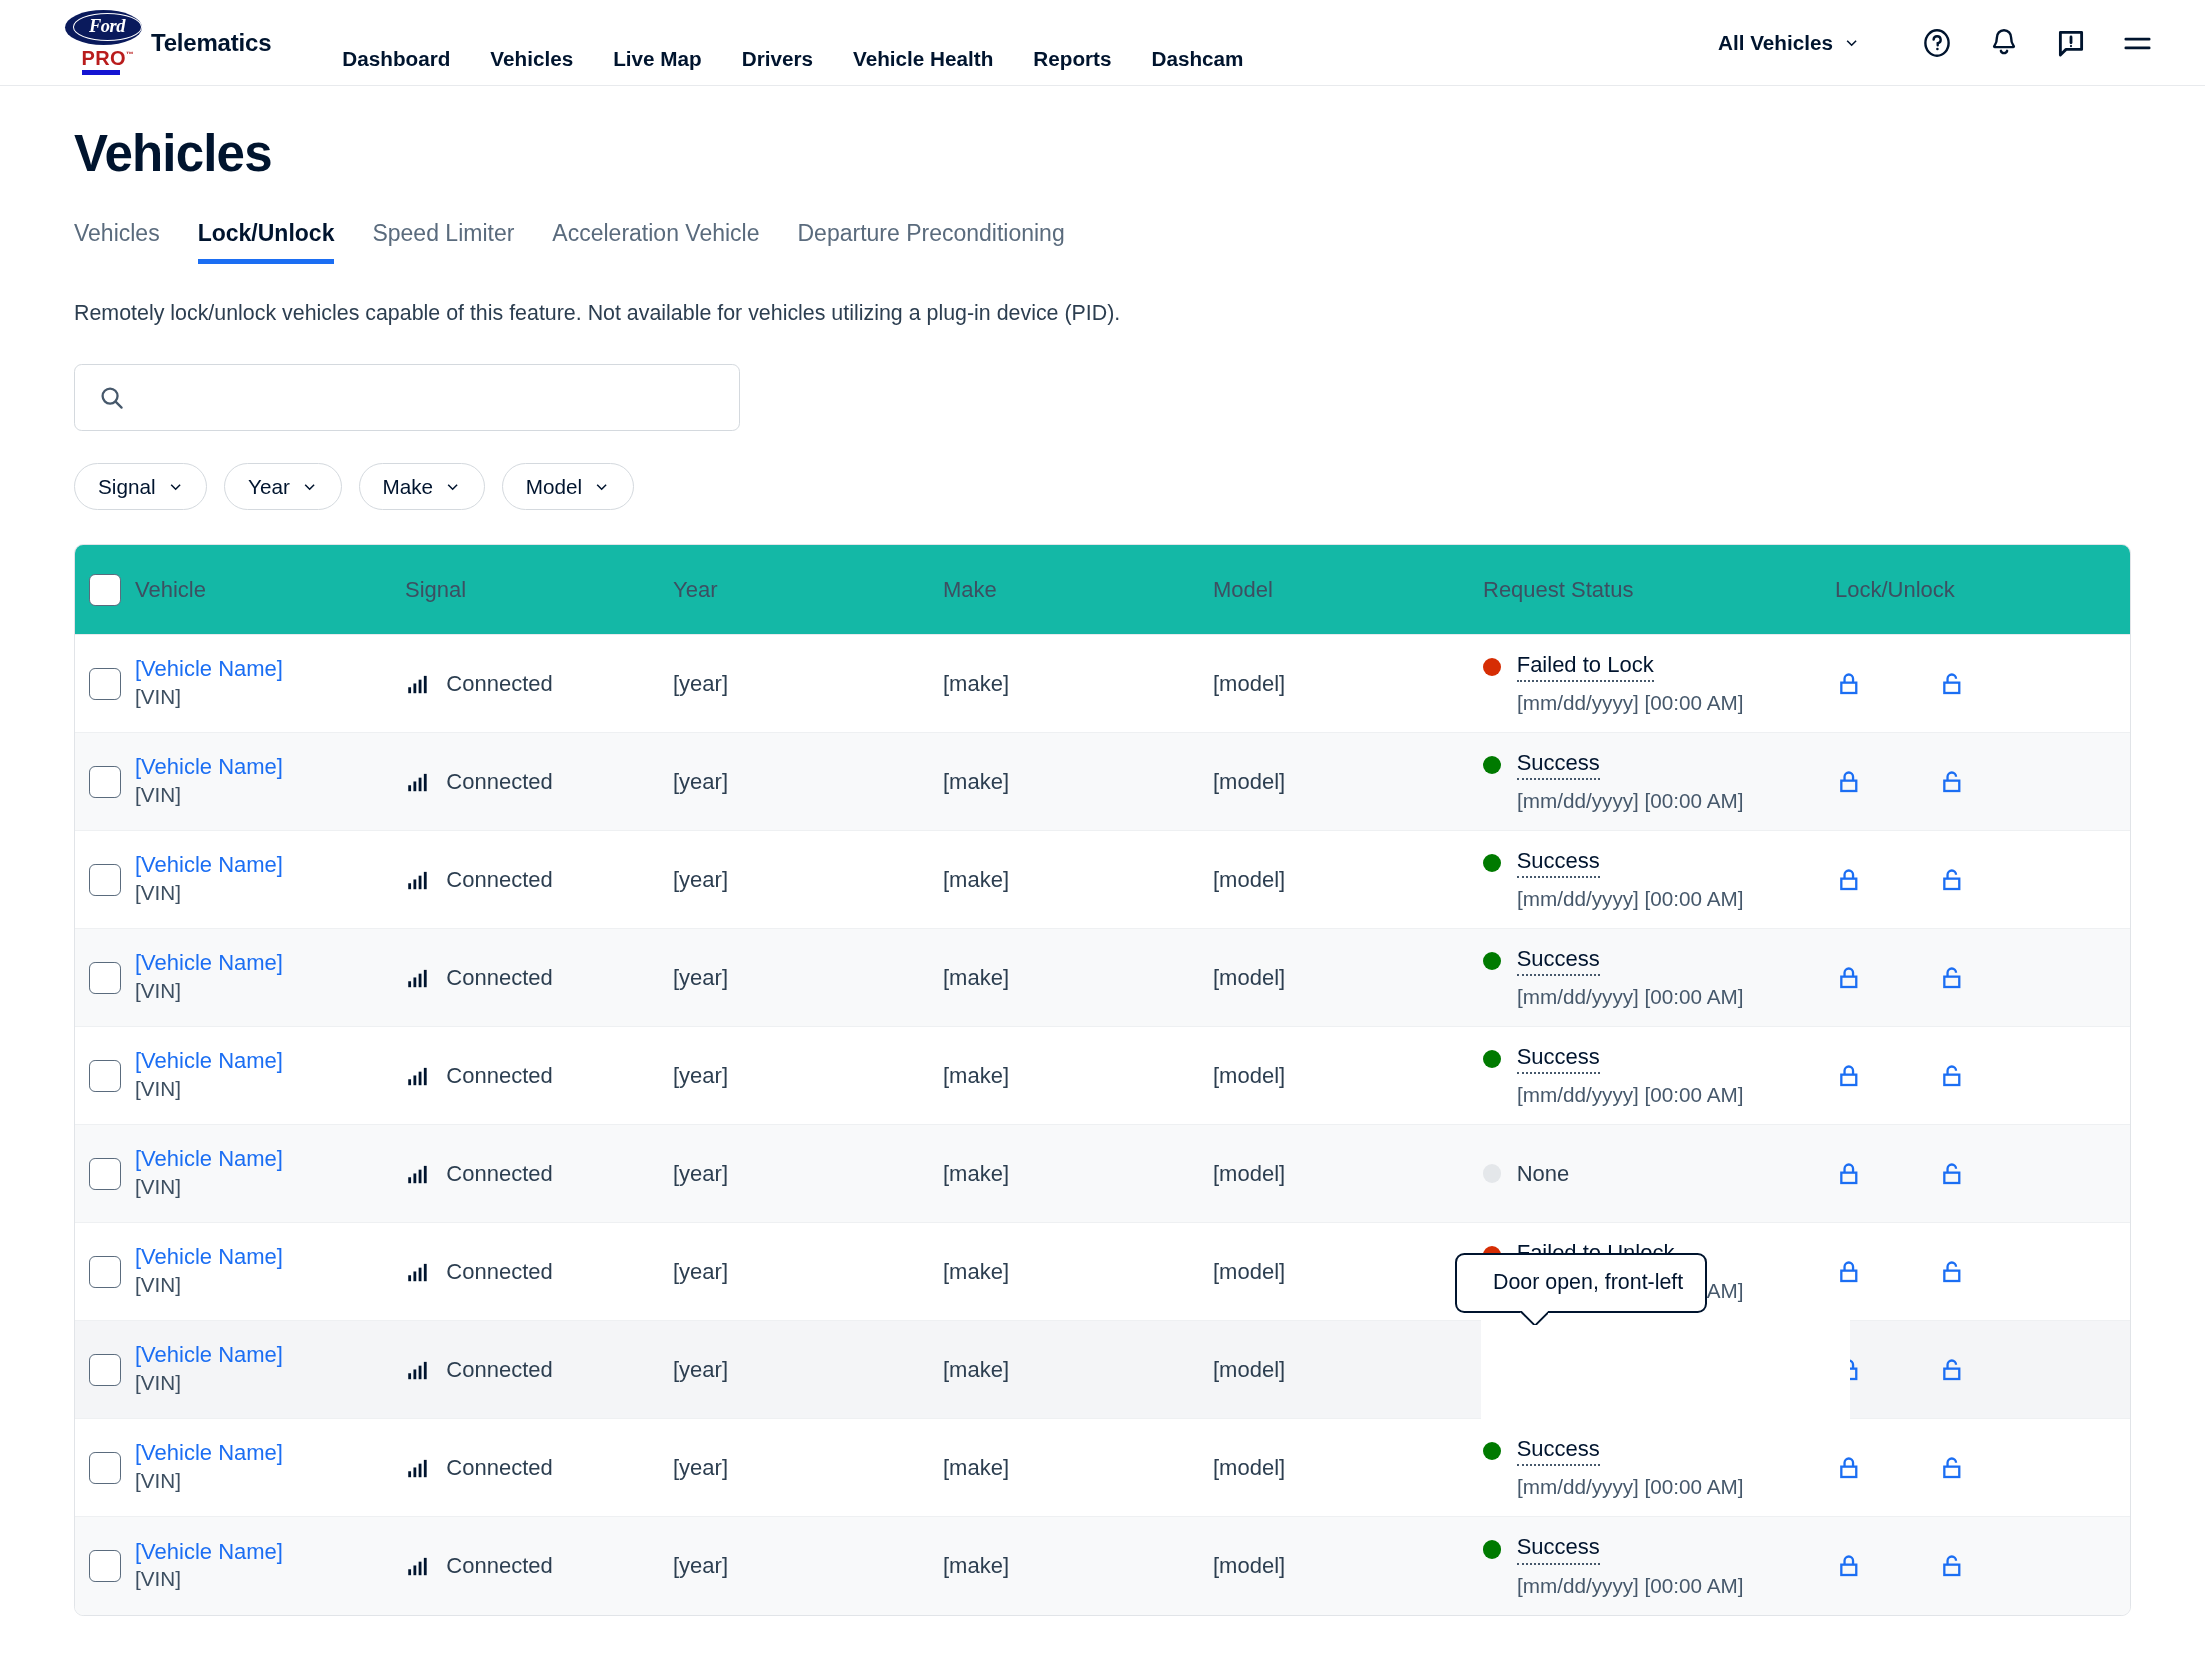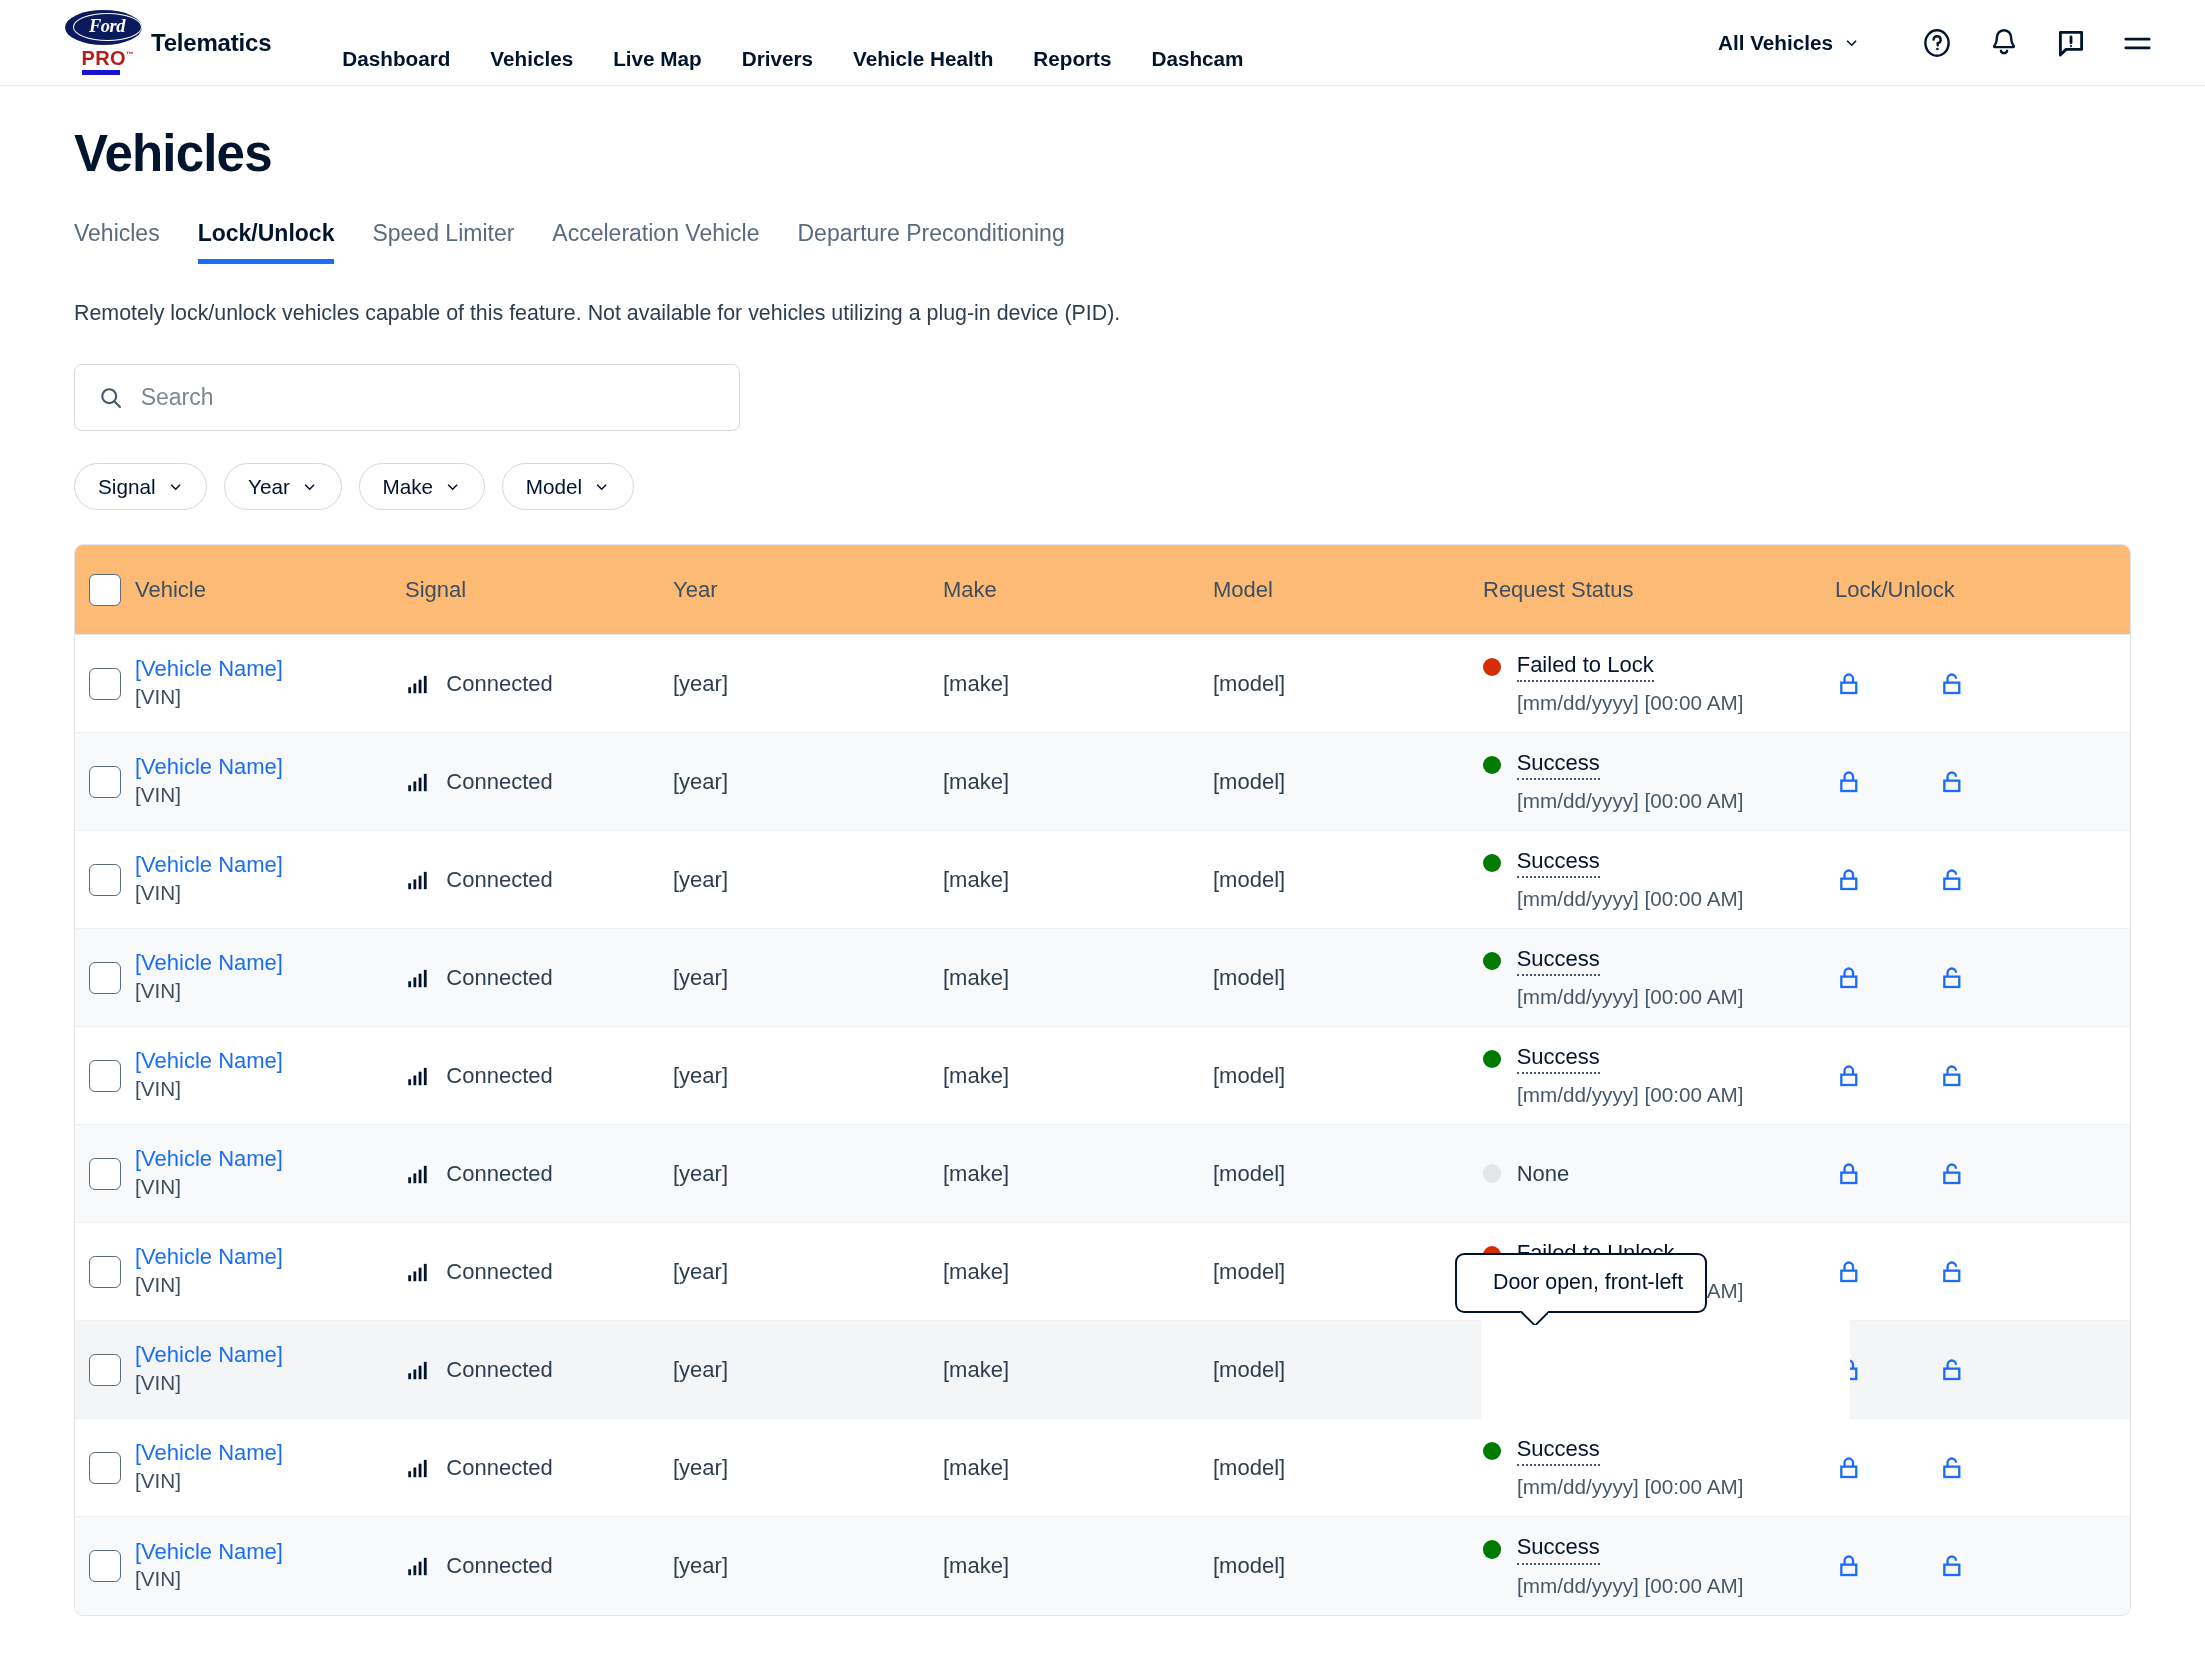--- a/index.html
+++ b/index.html
@@ -122,21 +122,21 @@
     cursor: pointer; background: #fff;
   }
 
   
   .table-card {
     margin-top: 34px; border: 1.5px solid #e1e4e8; border-radius: 9.2px;
     background: #fff; overflow: hidden; position: relative;
   }
   .thead {
     display: flex; align-items: center; height: 90px;
-    background: #fdba74; border-bottom: 1.5px solid #e8eaed;
+    background: #14b8a6; border-bottom: 1.5px solid #e8eaed;
   }
   .trow {
     display: flex; align-items: center; height: 98px;
     border-bottom: 1.5px solid #eef0f2; position: relative;
   }
   .trow.alt { background: #f8f9fa; }
   .trow.last { border-bottom: 0; }
   .trow.hovered { background: #f4f5f7; }
 
   .c-check { width: 60px; display: flex; justify-content: center; flex: none; }
@@ -267,21 +267,20 @@
     <div class="tab">Departure Preconditioning</div>
   </div>
 
   <div class="subtitle">Remotely lock/unlock vehicles capable of this feature. Not available for vehicles utilizing a plug-in device (PID).</div>
 
   <div class="search-wrap">
     <svg width="27.6" height="27.6" viewBox="0 0 24 24" fill="none" stroke="#46586b" stroke-width="2">
       <circle cx="10.5" cy="10.5" r="6.5"></circle>
         <path d="M15.3 15.3L20.5 20.5" stroke-linecap="round"></path>
     </svg>
-    <input class="search-input" type="text" placeholder="Search" style="">
   </div>
 
   <div class="filters">
     <div class="chip">
       <span>Signal</span>
       <svg class="chev" viewBox="0 0 24 24" fill="none" stroke="#00142e" stroke-width="2.4">
           <path d="M5 9l7 7 7-7"></path>
         </svg>
     </div>
     <div class="chip">

